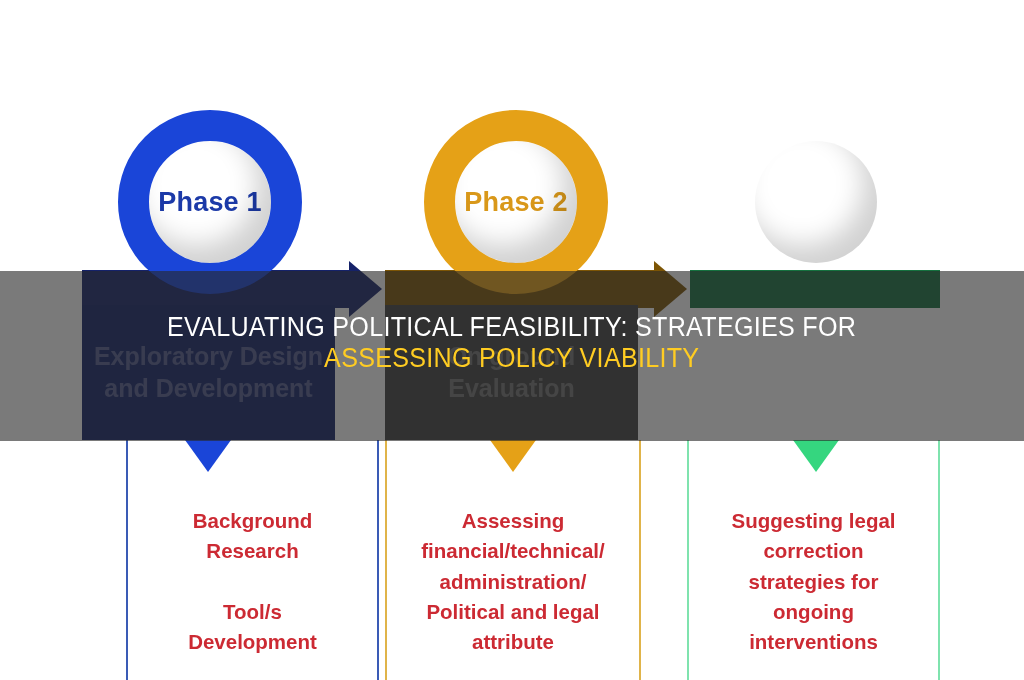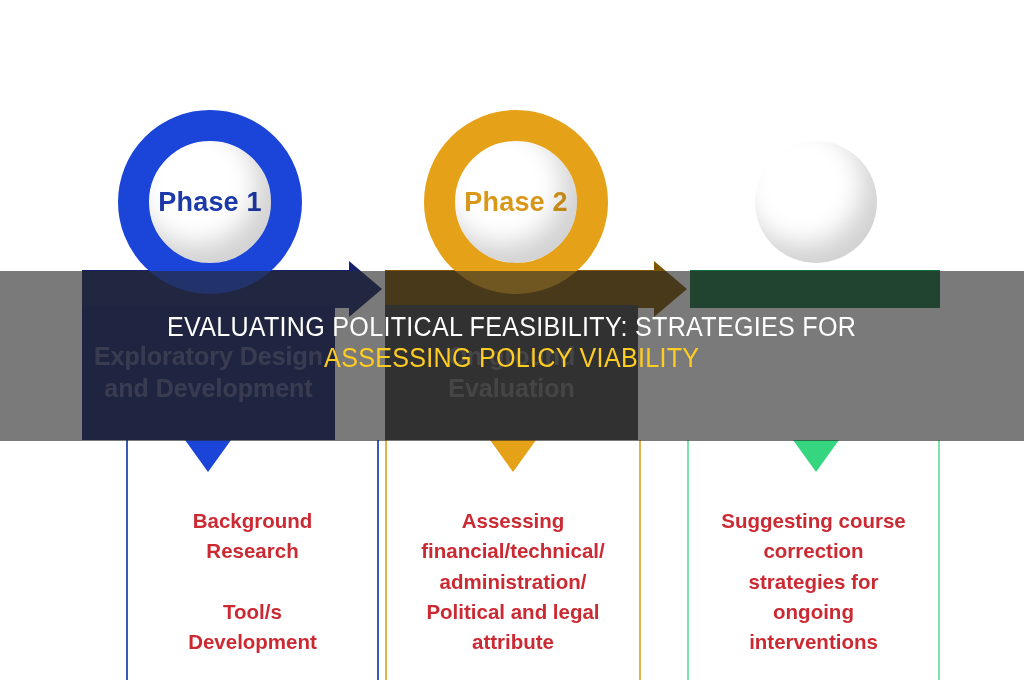--- a/index.html
+++ b/index.html
@@ -226,21 +226,21 @@
 Development</div>
   </div>
   <div class="panel pn2">
     <div class="panel-text">Assessing
 financial/technical/
 administration/
 Political and legal
 attribute</div>
   </div>
   <div class="panel pn3">
-    <div class="panel-text">Suggesting course
+    <div class="panel-text">Suggesting legal
 correction
 strategies for
 ongoing
 interventions</div>
   </div>
 
   <div id="overlay-band"></div>
   <div id="overlay-title">
     <div class="line line1">EVALUATING POLITICAL FEASIBILITY: STRATEGIES FOR</div>
     <div class="line line2">ASSESSING POLICY VIABILITY</div>

